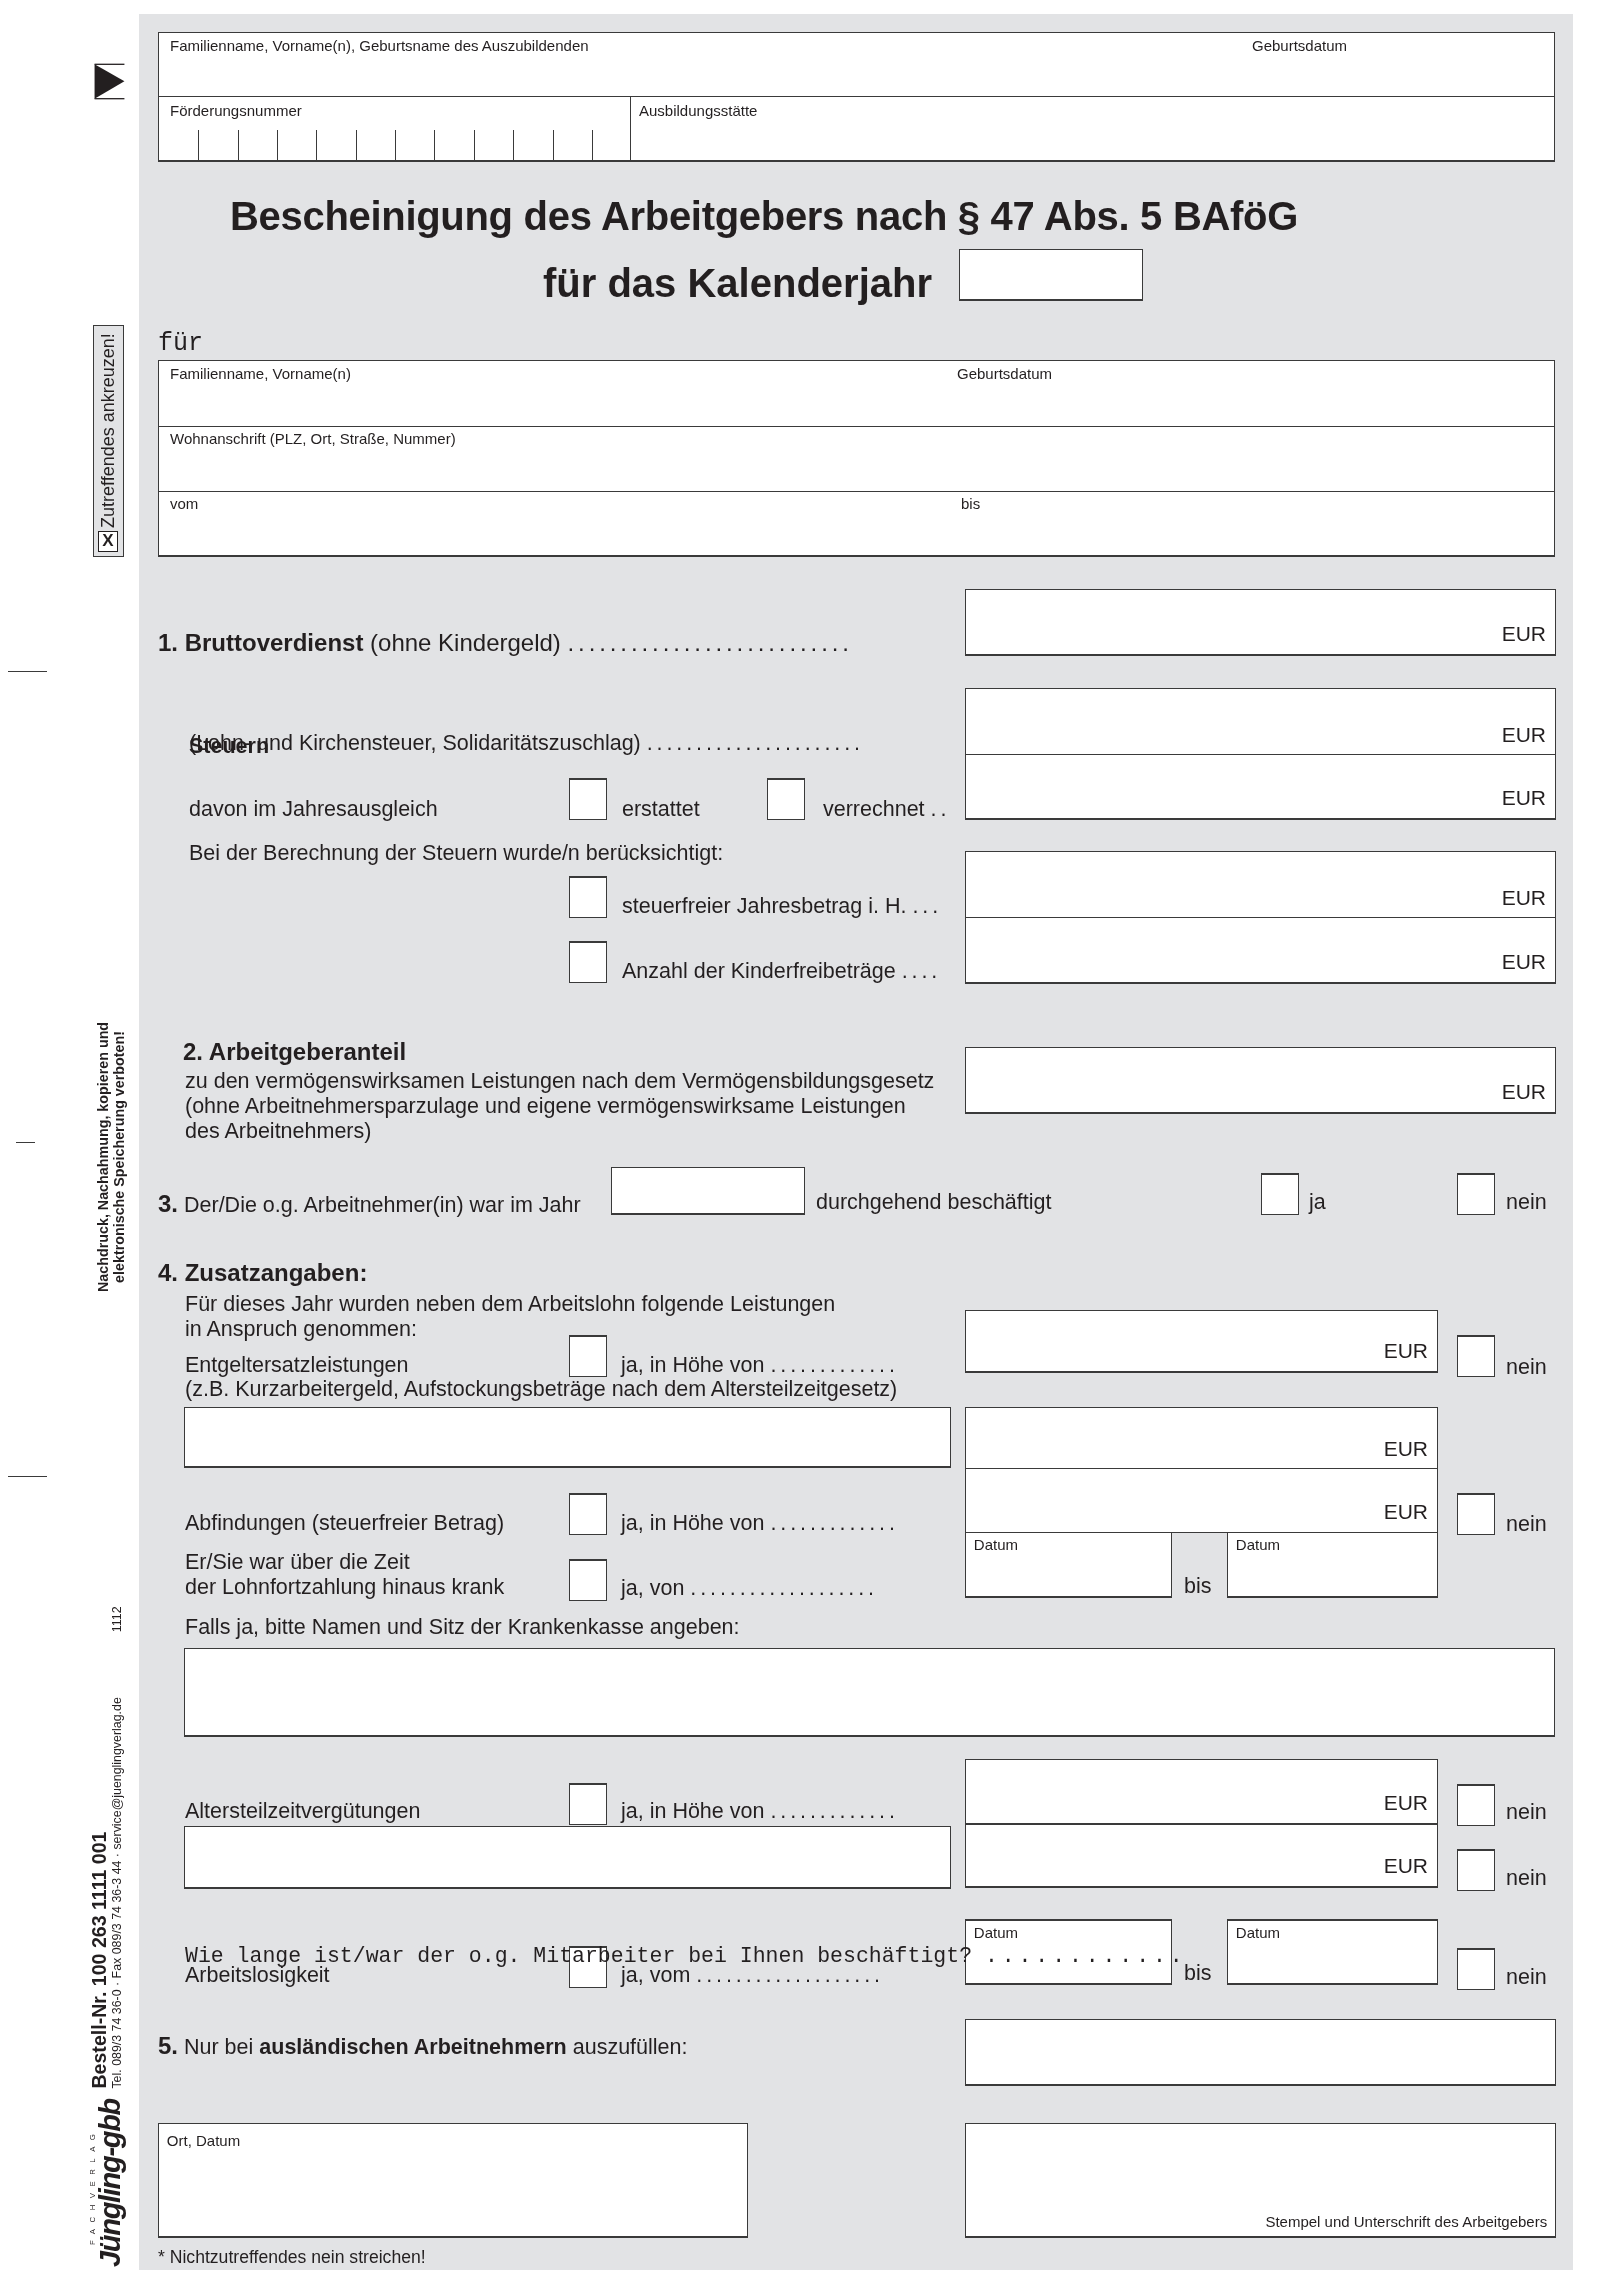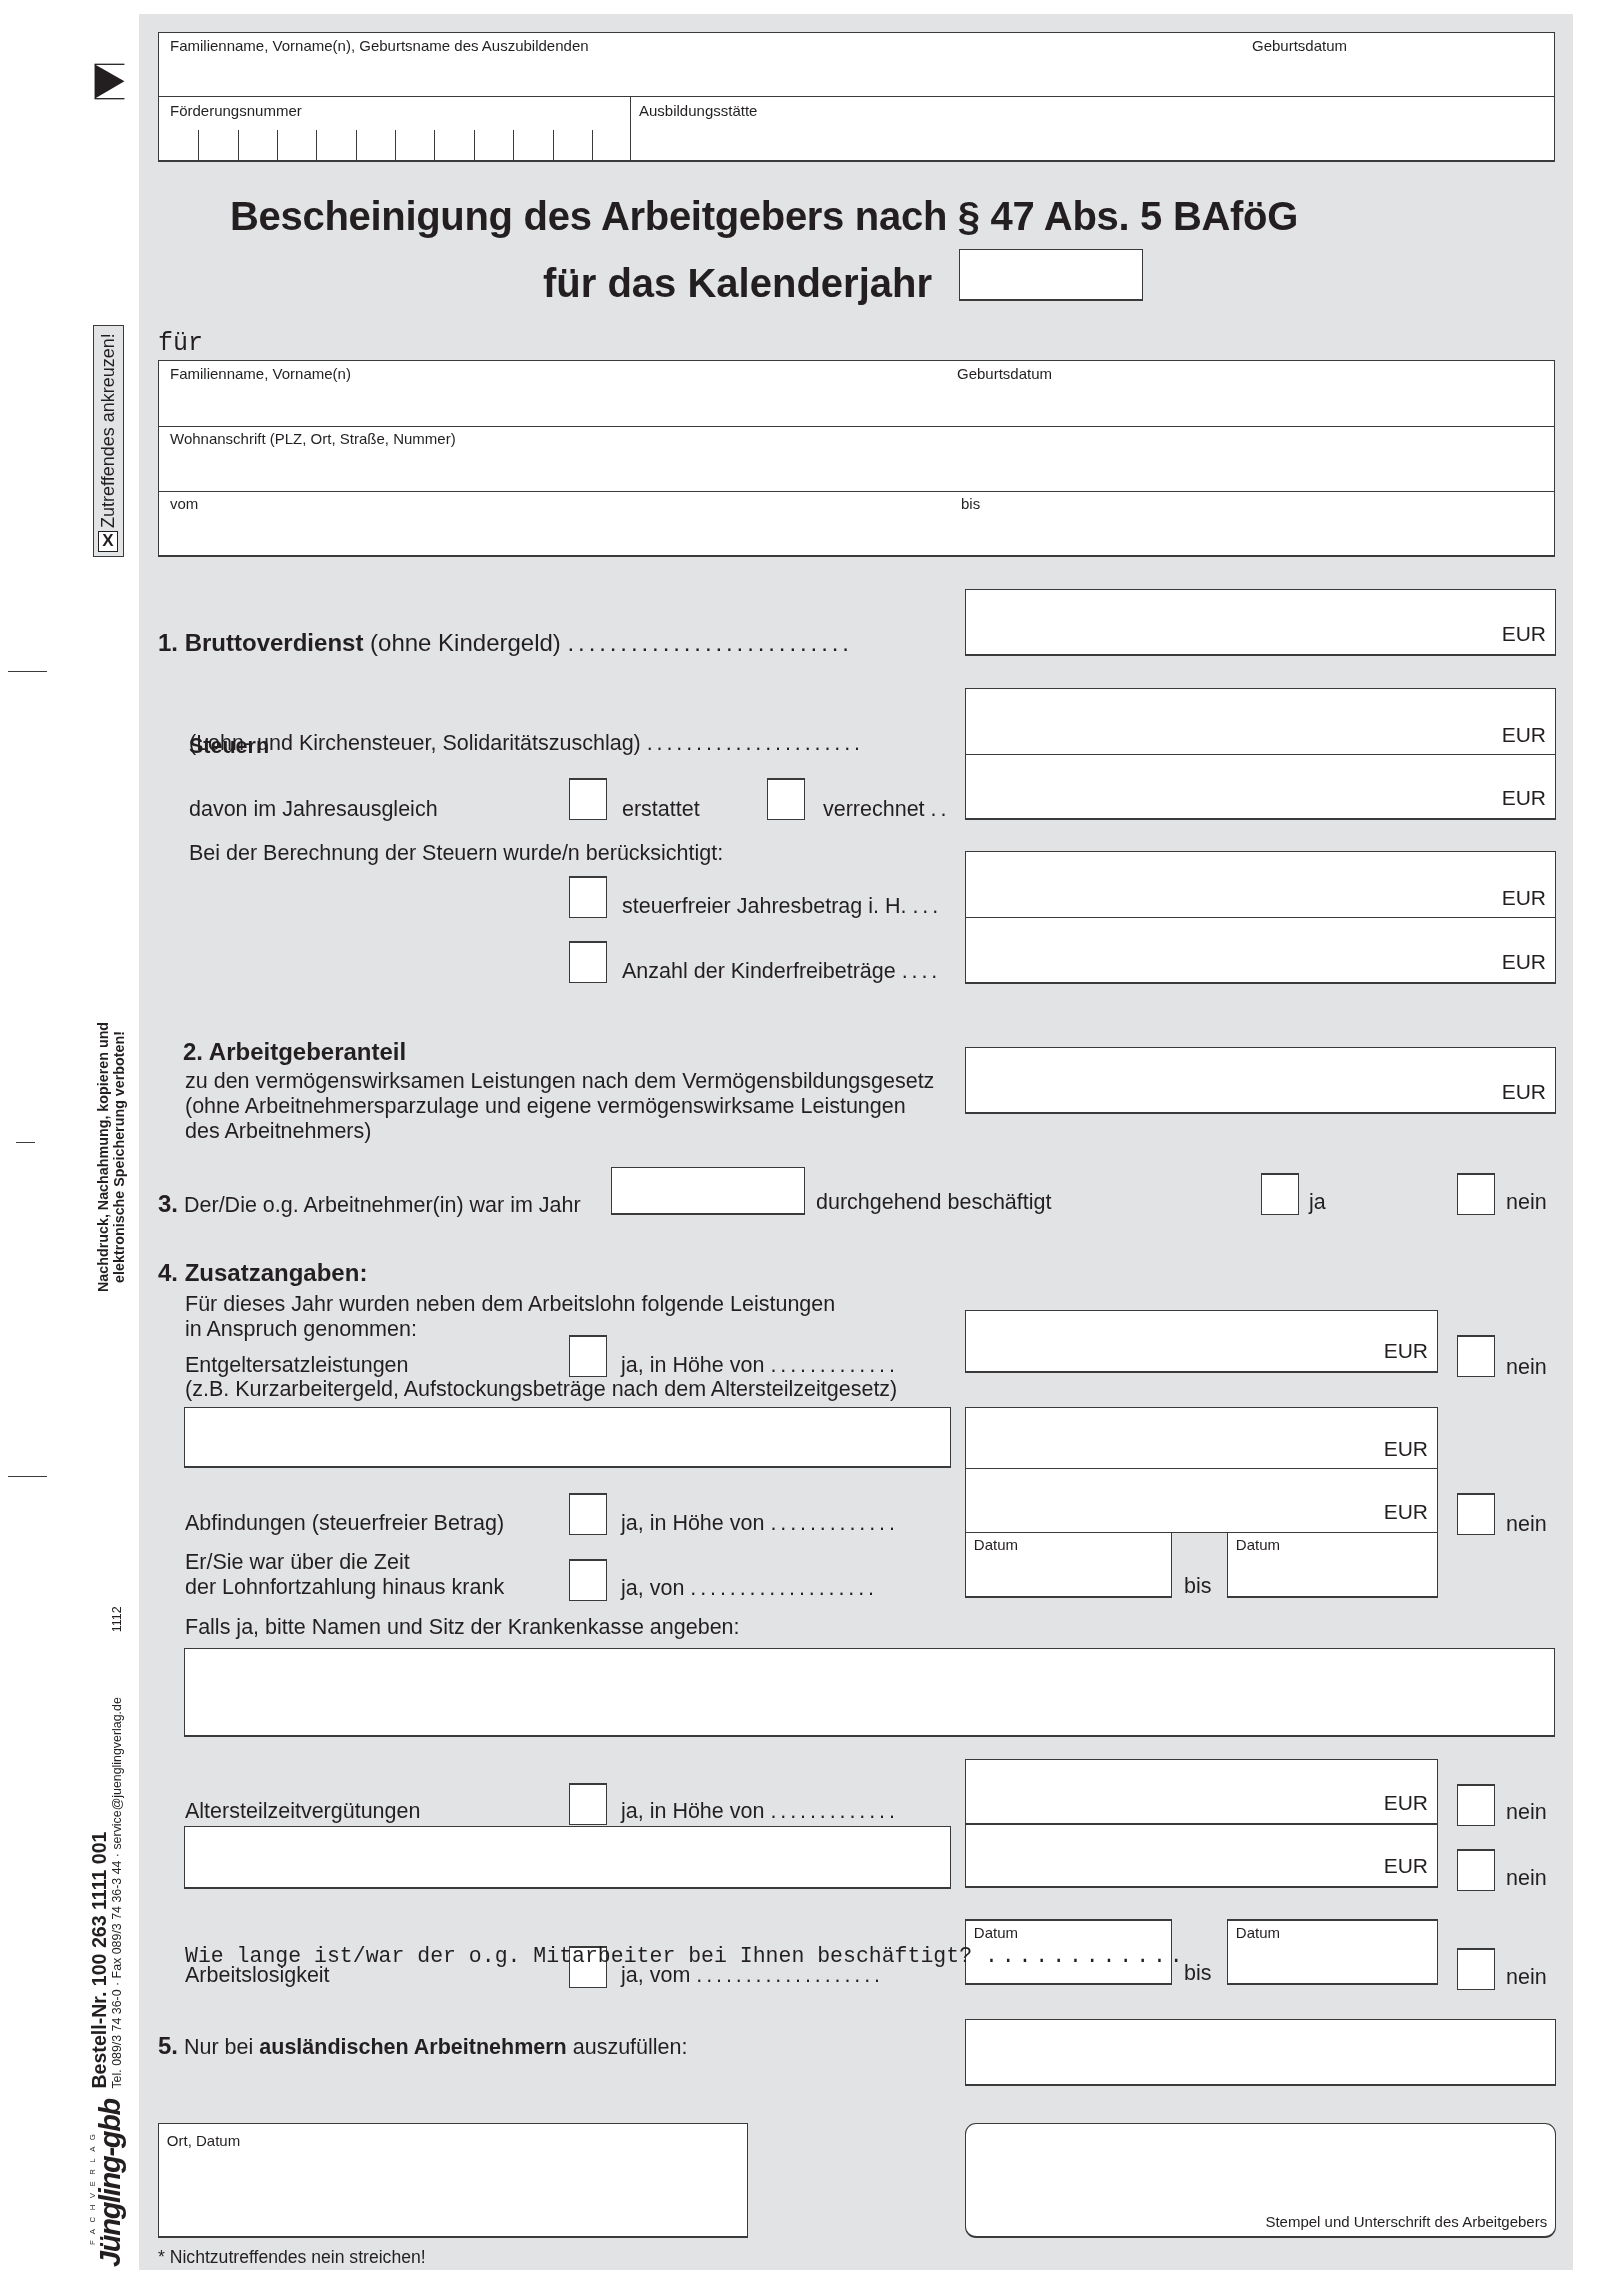--- a/index.html
+++ b/index.html
@@ -236,17 +236,17 @@
   <span>Nur bei</span>
   <span class="b">ausländischen Arbeitnehmern</span>
   <span>auszufüllen:</span>
 </div>
 <div class="txt" style="left:185px;top:1944px;font-family:Liberation Mono, monospace;"><span>Wie lange ist/war der o.g. Mitarbeiter bei Ihnen beschäftigt?</span> <span class="dots">............</span></div>
 <div class="box" style="left:965px;top:2019px;width:591px;height:67px;"></div>
 
 <div class="box" style="left:158px;top:2123px;width:590px;height:115px;">
     <span class="lbl" style="left:7.8px;top:7.8px;">Ort, Datum</span>
   </div>
-<div class="box" style="left:965px;top:2123px;width:591px;height:115px;border-radius:11px;">
+<div class="box" style="left:965px;top:2123px;width:591px;height:115px;">
     <span class="lbl" style="right:7.8px;bottom:6.5px;">Stempel und Unterschrift des Arbeitgebers</span>
   </div>
 <div class="txt" style="left:158px;top:2247px;font-size:17.6px;">* Nichtzutreffendes nein streichen!</div>
 
 
 </body></html>

